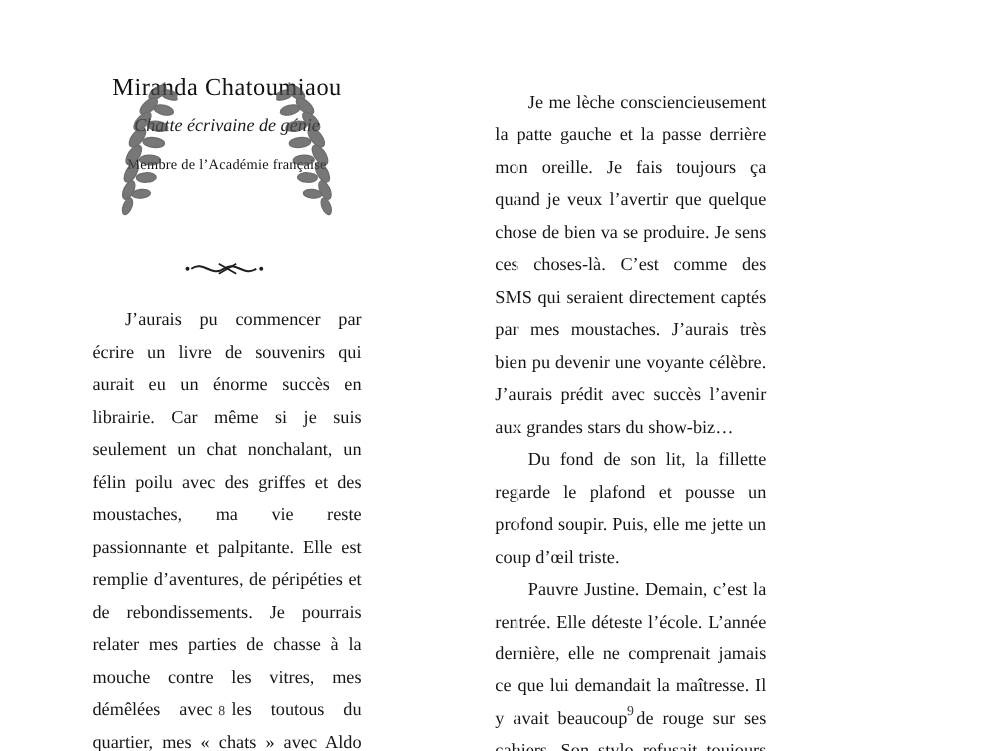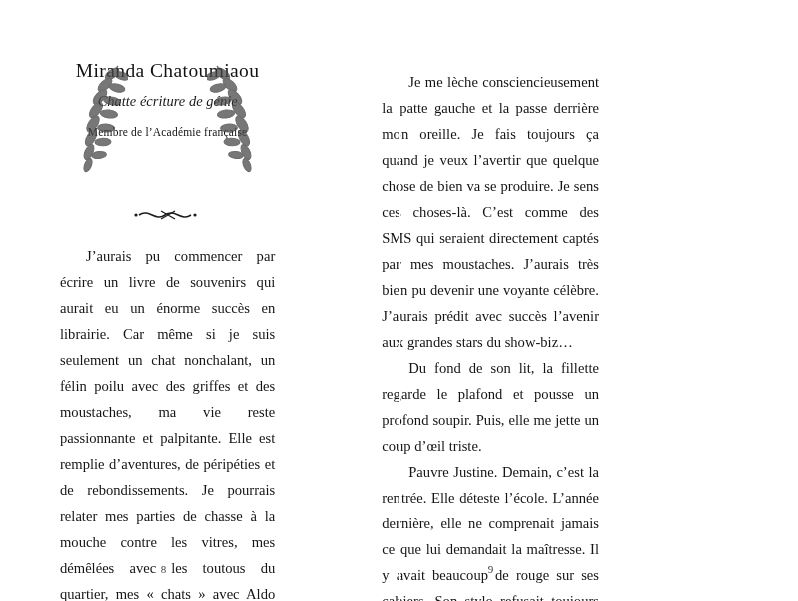--- a/index.html
+++ b/index.html
@@ -12,20 +12,21 @@
     height: 601px;
     overflow: hidden;
     font-family: "Liberation Serif", serif;
     color: #1a1a1a;
   }
   .book {
     position: relative;
     width: 654px;
     height: 601px;
     display: flex;
+    margin-left: 14px;
   }
   .page {
     position: relative;
     width: 399px;
     height: 601px;
     box-sizing: border-box;
   }
   .page-left {
     padding: 46px 52px 0 60px;
   }
@@ -156,21 +157,21 @@
           <ellipse cx="40" cy="68" rx="8.4" ry="3.9" transform="rotate(2 40 68)"></ellipse>
           <ellipse cx="25" cy="78" rx="8.6" ry="4.2" transform="rotate(-60 25 78)"></ellipse>
           <ellipse cx="37" cy="82" rx="8" ry="3.8" transform="rotate(-2 37 82)"></ellipse>
           <ellipse cx="23" cy="92" rx="8" ry="3.9" transform="rotate(-64 23 92)"></ellipse>
           <ellipse cx="33" cy="95" rx="7.4" ry="3.5" transform="rotate(-6 33 95)"></ellipse>
           <ellipse cx="22" cy="105" rx="7" ry="3.4" transform="rotate(-68 22 105)"></ellipse>
         </g>
       </svg>
 
       <div class="title">Miranda Chatoumiaou</div>
-      <div class="subtitle">Chatte écriture de génie</div>
+      <div class="subtitle">Chatte écrivaine de génie</div>
       <div class="membership">Membre de l’Académie française</div>
     </div>
 
     <div class="divider">
       <svg width="70" height="14" viewBox="0 0 70 14">
         <path d="M6 7 C16 0 22 14 32 7 C42 0 48 14 58 7" fill="none" stroke="#1d1d1d" stroke-width="1.6"></path>
         <path d="M28 3 L42 11 M28 11 L42 3" stroke="#1d1d1d" stroke-width="1.4"></path>
         <circle cx="3" cy="7" r="1.6" fill="#1d1d1d"></circle>
         <circle cx="62" cy="7" r="1.6" fill="#1d1d1d"></circle>
       </svg>

